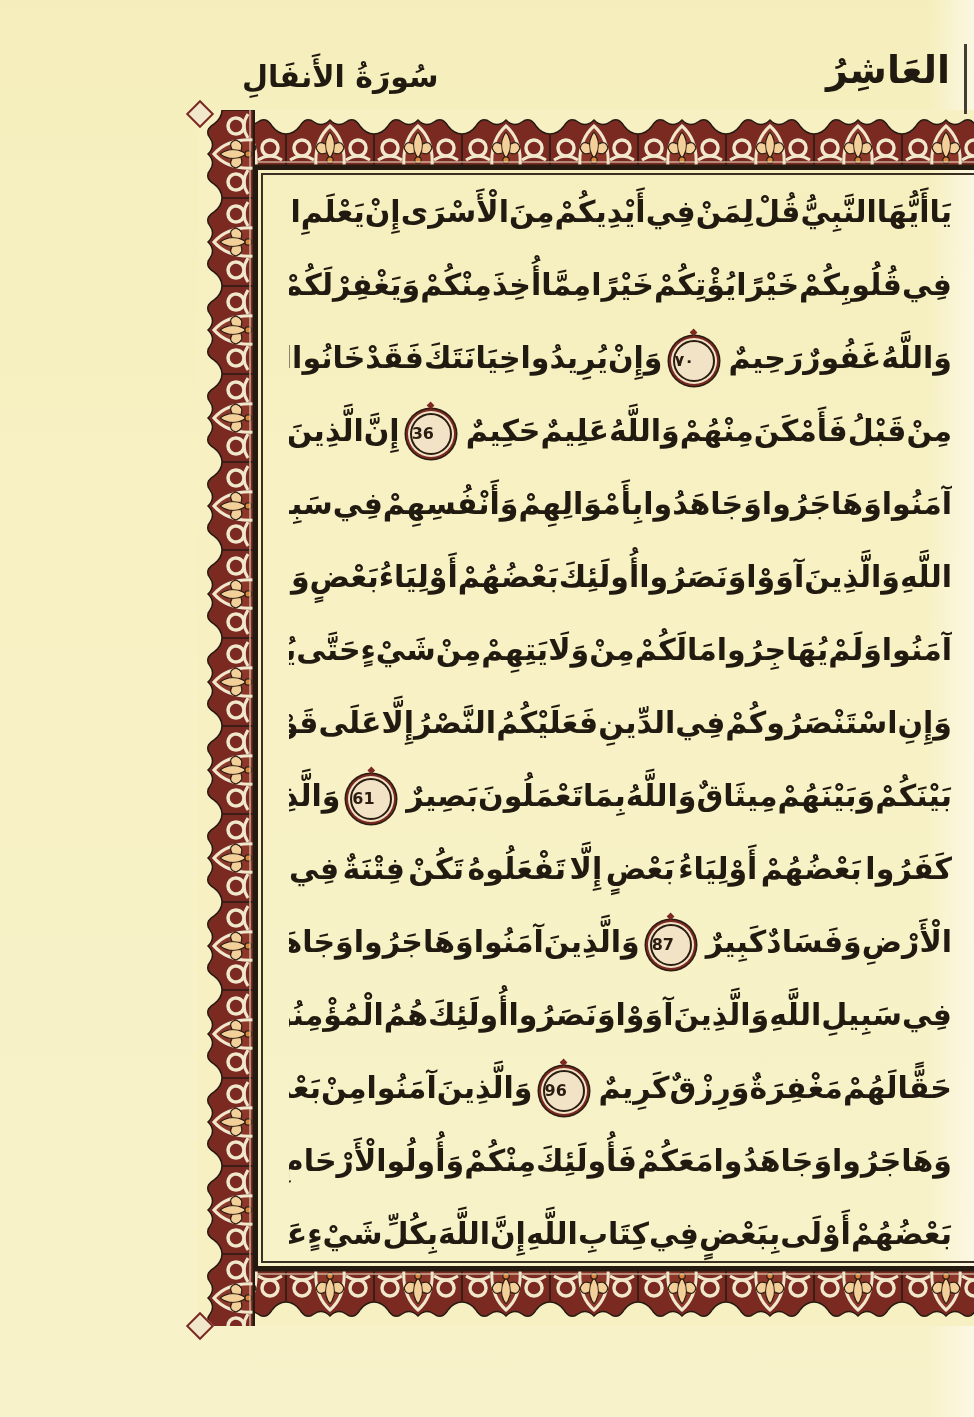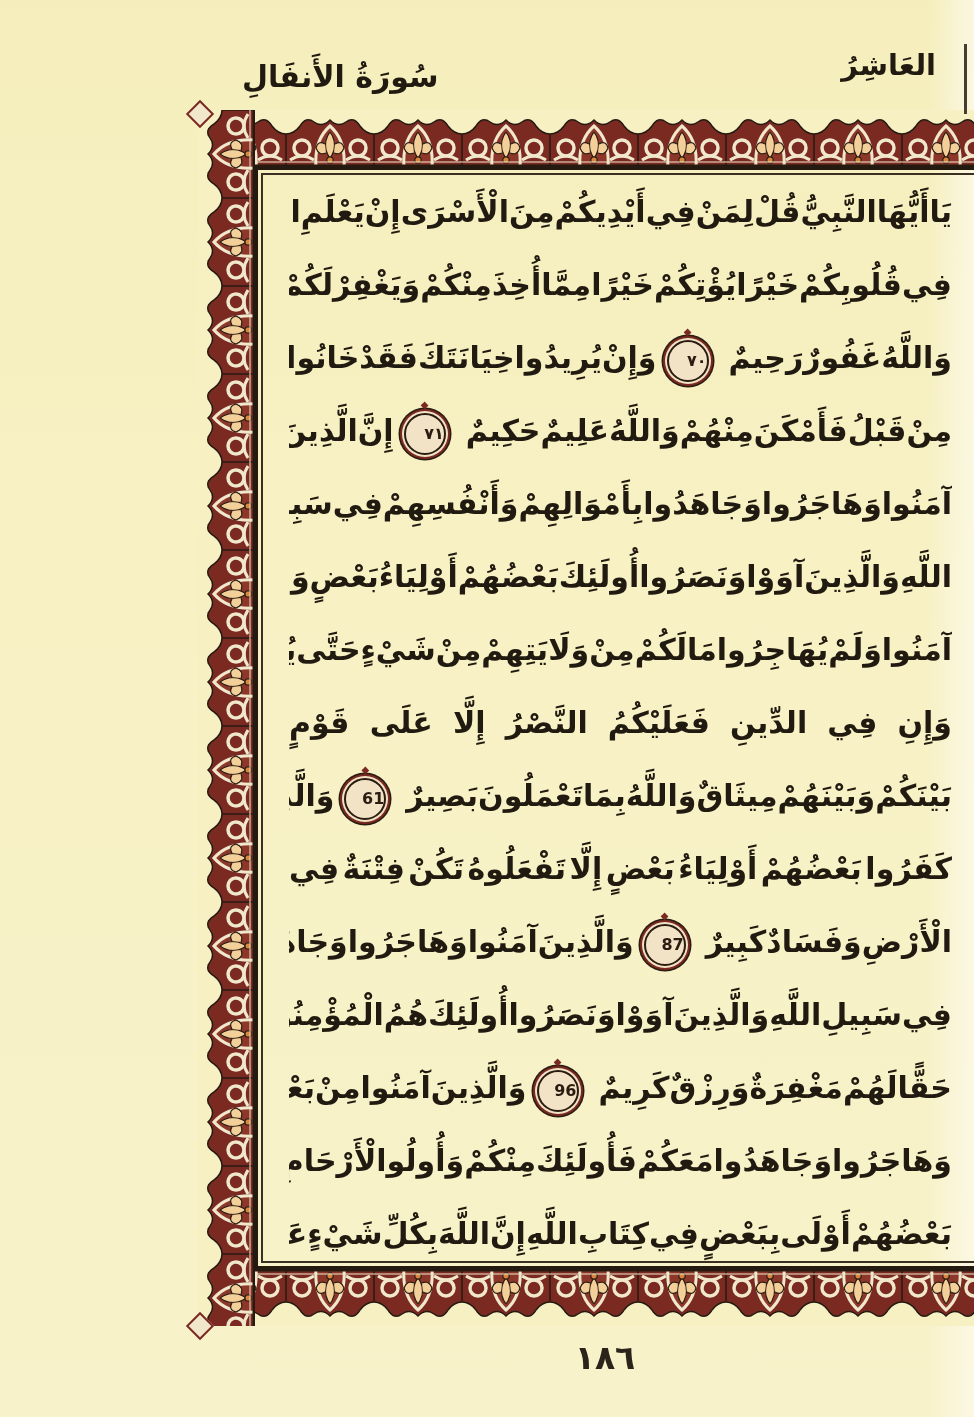--- a/index.html
+++ b/index.html
@@ -22,22 +22,22 @@
     background:#463d30; z-index:6;
   }
   
   .surah-label {
     position:absolute; top:44px; left:242px;
     font-size:30px; font-weight:bold; letter-spacing:0;
     z-index:5;
     margin-top:15px;
   }
   .juz-label {
-    position:absolute; top:48px; right:38px;
-    font-size:29px; font-weight:bold;
+    position:absolute; top:48px; right:24px;
+    font-size:38px; font-weight:bold;
     z-index:5;
   }
   
   .band { position:absolute; z-index:3; display:block; }
   .band-top    { left:198px; top:110px; }
   .band-bottom { left:198px; top:1269px; }
   .band-left   { left:198px; top:110px; }
   
   .text-frame {
     position:absolute; left:255px; top:167px;
@@ -68,22 +68,22 @@
     color:#211a10;
   }
   .w { flex:0 0 auto; }
   
   .ayah-marker {
     flex:0 0 auto;
     width:38px; height:38px; border-radius:50%;
     background:#f2e3c6;
     border:2px solid #2a1c10;
     box-shadow:0 0 0 2px #f2e3c6, 0 0 0 4px #7b2a22, 0 0 0 5.5px #2a1c10;
-    display:flex; align-items:center; justify-content:flex-start;
-    position:relative; margin:6px 20px 0 10px;
+    display:flex; align-items:center; justify-content:flex-end;
+    position:relative; margin:6px 14px 0 10px;
   }
   .ayah-marker::before {
     content:'◆'; position:absolute; top:-16px; left:50%;
     transform:translateX(-50%);
     font-size:10px; color:#7b2a22;
   }
   .ayah-num {
     font-size:16px; font-weight:bold; color:#2a1c10; line-height:1;
   }
   
@@ -227,21 +227,21 @@
         </div>
         <div class="line">
           <span class="w">مِنْ</span>
           <span class="w">قَبْلُ</span>
           <span class="w">فَأَمْكَنَ</span>
           <span class="w">مِنْهُمْ</span>
           <span class="w">وَاللَّهُ</span>
           <span class="w">عَلِيمٌ</span>
           <span class="w">حَكِيمٌ</span>
           <span class="ayah-marker">
-            <span class="ayah-num">٧١</span>
+            <span class="ayah-num">36</span>
           </span>
           <span class="w">إِنَّ</span>
           <span class="w">الَّذِينَ</span>
         </div>
         <div class="line">
           <span class="w">آمَنُوا</span>
           <span class="w">وَهَاجَرُوا</span>
           <span class="w">وَجَاهَدُوا</span>
           <span class="w">بِأَمْوَالِهِمْ</span>
           <span class="w">وَأَنْفُسِهِمْ</span>
@@ -267,20 +267,21 @@
           <span class="w">لَكُمْ</span>
           <span class="w">مِنْ</span>
           <span class="w">وَلَايَتِهِمْ</span>
           <span class="w">مِنْ</span>
           <span class="w">شَيْءٍ</span>
           <span class="w">حَتَّى</span>
           <span class="w">يُهَاجِرُوا</span>
         </div>
         <div class="line">
           <span class="w">وَإِنِ</span>
+          <span class="w">اسْتَنْصَرُوكُمْ</span>
           <span class="w">فِي</span>
           <span class="w">الدِّينِ</span>
           <span class="w">فَعَلَيْكُمُ</span>
           <span class="w">النَّصْرُ</span>
           <span class="w">إِلَّا</span>
           <span class="w">عَلَى</span>
           <span class="w">قَوْمٍ</span>
         </div>
         <div class="line">
           <span class="w">بَيْنَكُمْ</span>
@@ -361,15 +362,14 @@
           <span class="w">اللَّهِ</span>
           <span class="w">إِنَّ</span>
           <span class="w">اللَّهَ</span>
           <span class="w">بِكُلِّ</span>
           <span class="w">شَيْءٍ</span>
           <span class="w">عَلِيمٌ</span>
         </div>
       </div>
   </div>
 
-  <div class="page-number">١٨٦</div>
 
 </div>
 
 </body></html>

